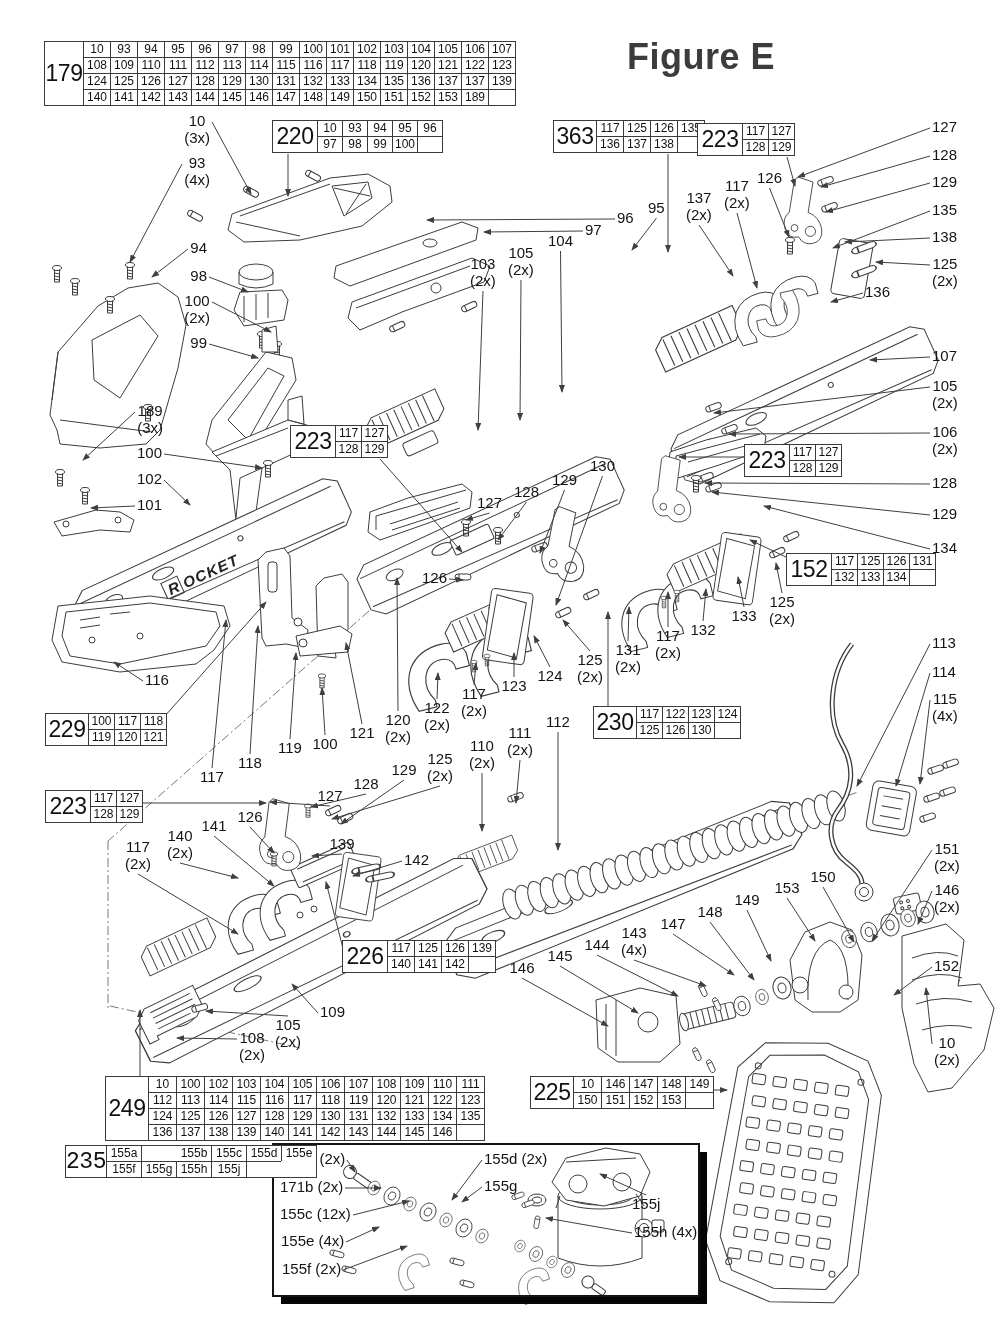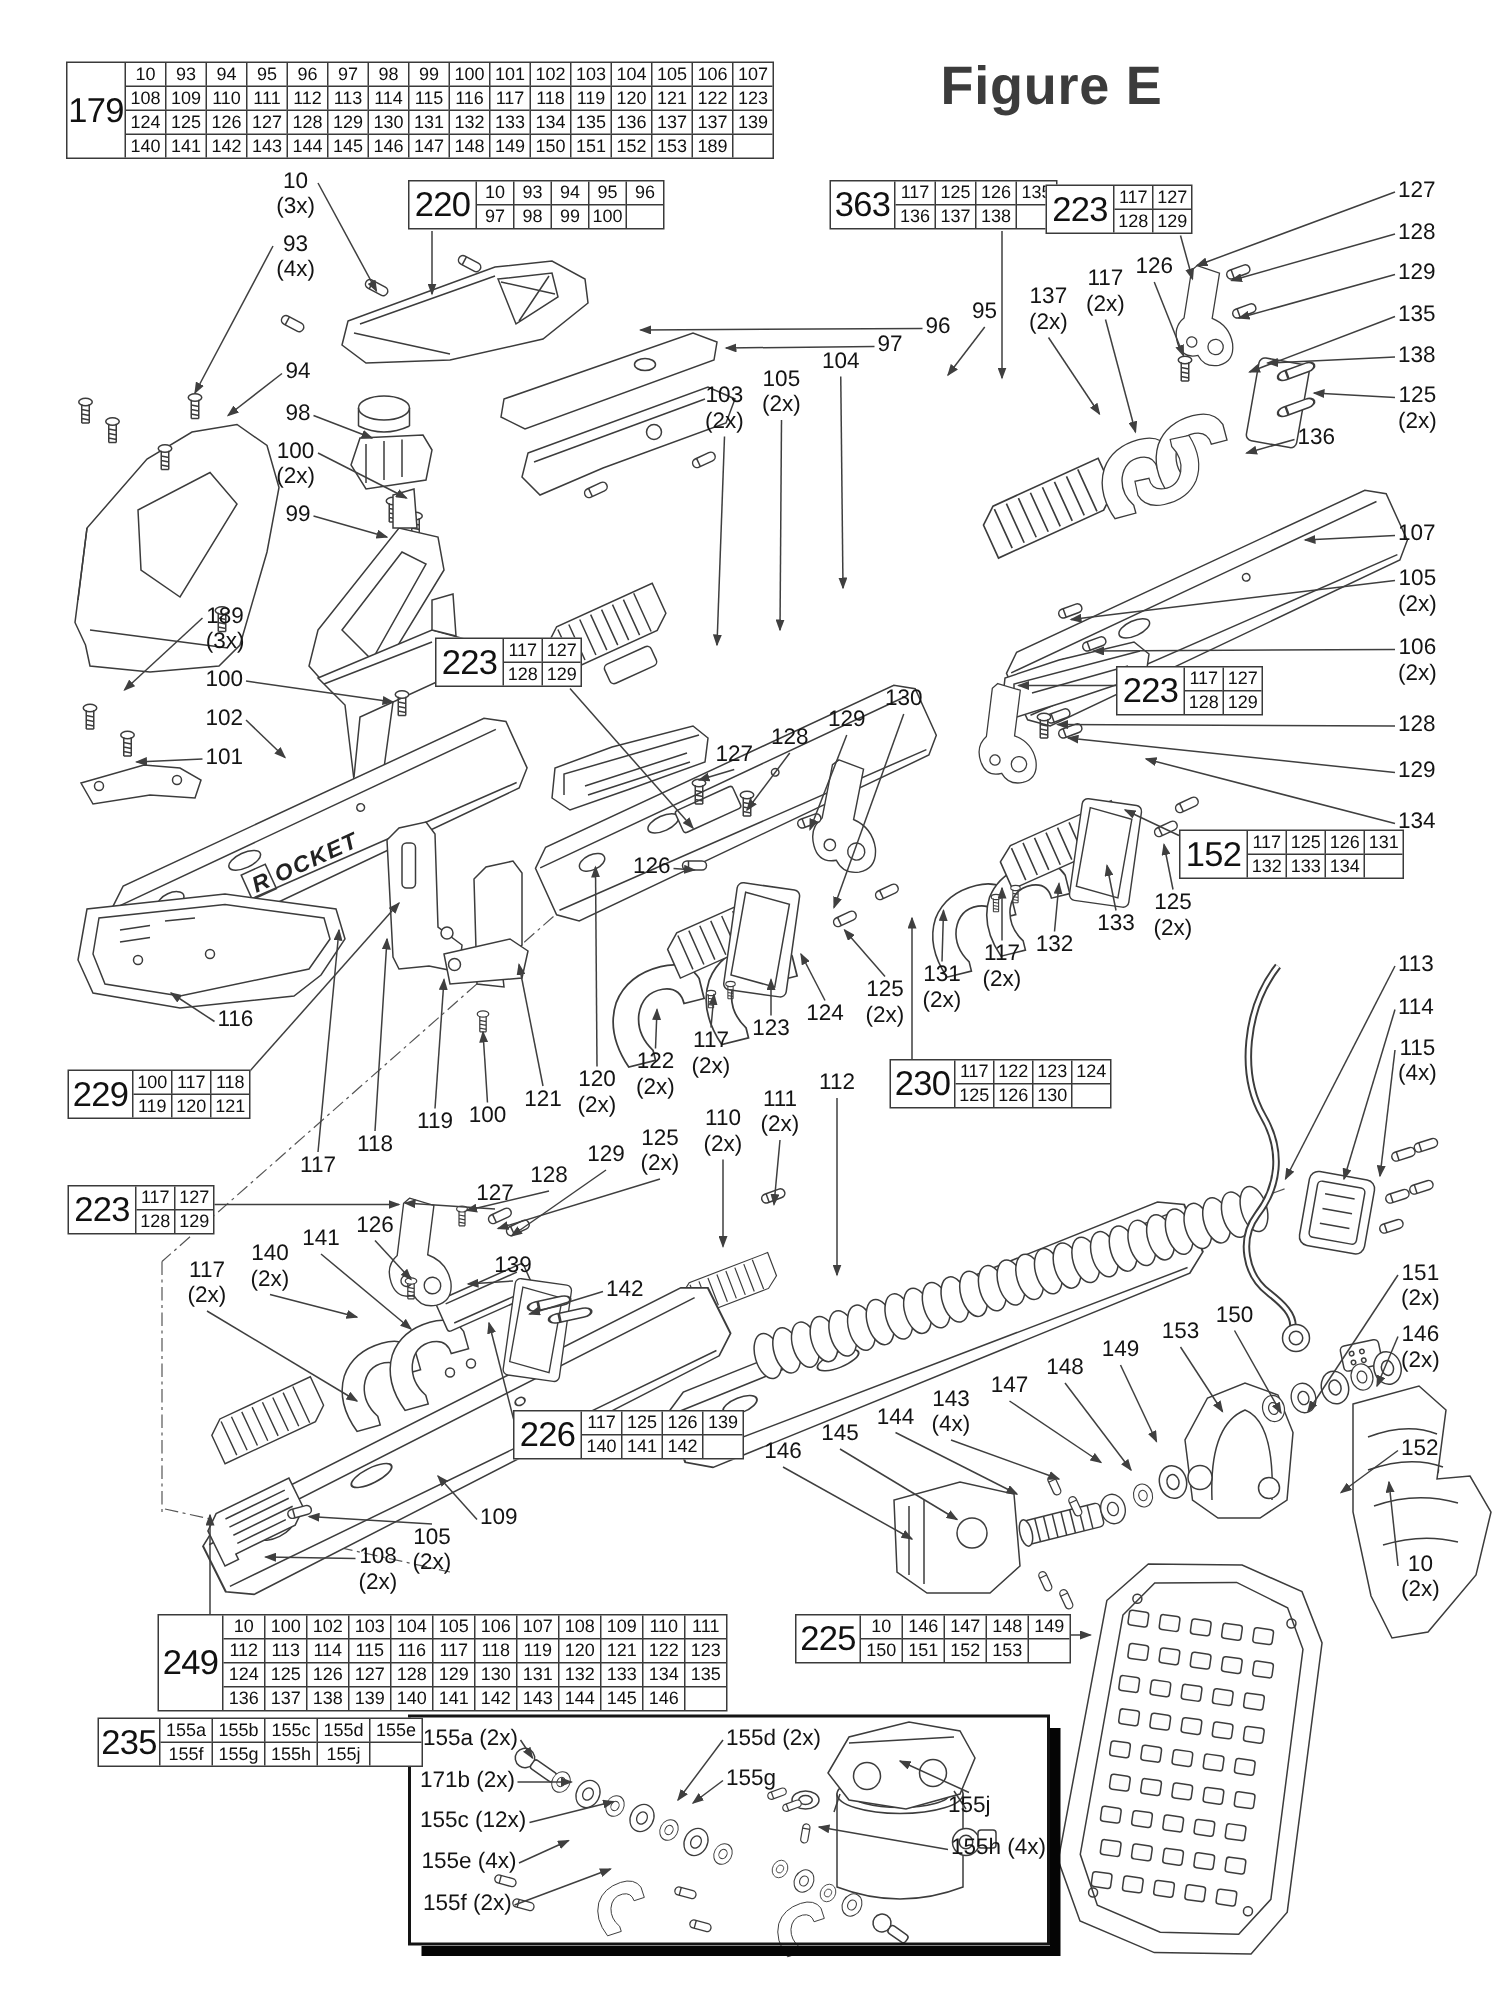--- a/index.html
+++ b/index.html
@@ -867,25 +867,25 @@
         <div class="trow">
           <div class="tcell" style="width: 27px;">150</div>
           <div class="tcell" style="width: 27px;">151</div>
           <div class="tcell" style="width: 27px;">152</div>
           <div class="tcell" style="width: 27px;">153</div>
           <div class="tcell" style="width: 27px;"></div>
         </div>
       </div>
     </div>
     <div class="ptable" style="left: 65px; top: 1145px;">
-      <div class="tnum" style="width: 40px;">235</div>
+      <div class="tnum" style="width: 40px; font-family: Liberation Mono, monospace;">235</div>
       <div class="tgrid">
         <div class="trow">
           <div class="tcell" style="width: 34px;">155a</div>
-          <div class="tcell" style="width: 34px;">155b</div>
+          <div class="tcell" style="width: 34px; padding-left: 35px;">155b</div>
           <div class="tcell" style="width: 34px;">155c</div>
           <div class="tcell" style="width: 34px;">155d</div>
           <div class="tcell" style="width: 34px;">155e</div>
         </div>
         <div class="trow">
           <div class="tcell" style="width: 34px;">155f</div>
           <div class="tcell" style="width: 34px;">155g</div>
           <div class="tcell" style="width: 34px;">155h</div>
           <div class="tcell" style="width: 34px;">155j</div>
           <div class="tcell" style="width: 34px;"></div>

